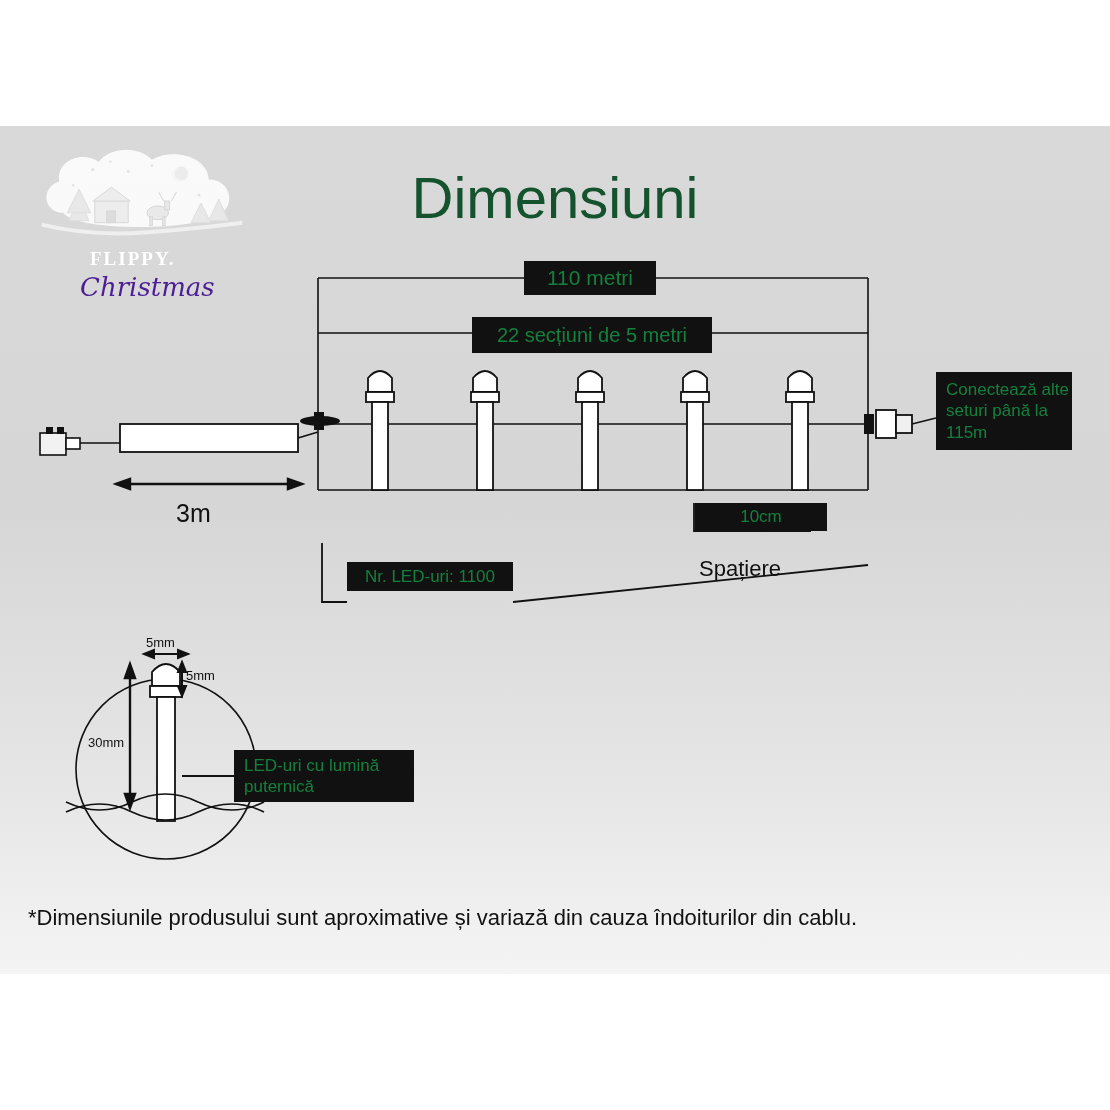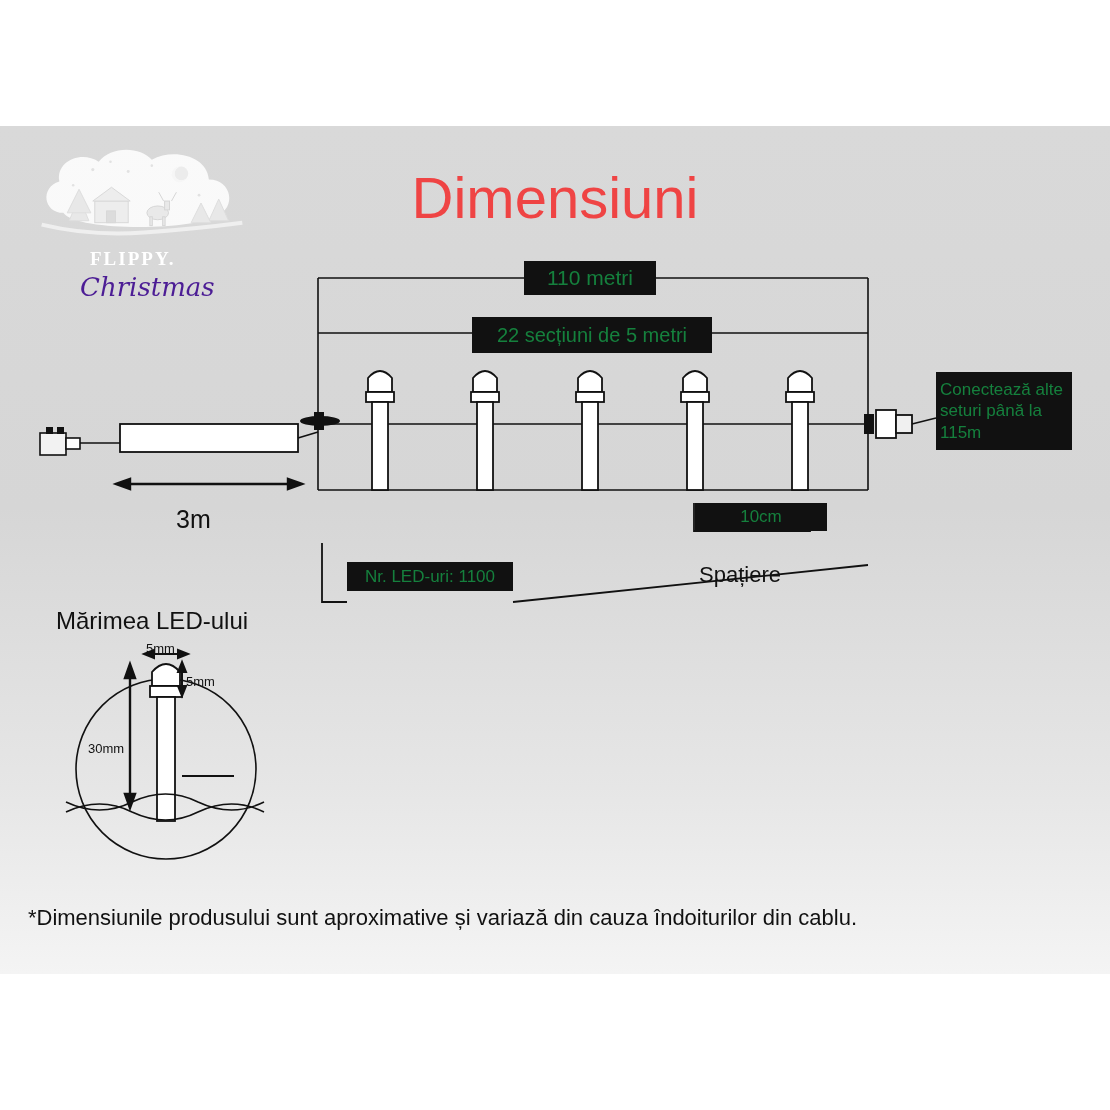--- a/index.html
+++ b/index.html
@@ -59,55 +59,54 @@
     font-style: italic;
   }
   
   #title {
     position: absolute;
     left: 0;
     top: 164px;
     width: 1110px;
     text-align: center;
     font-size: 58px;
-    color: #ef4444;
+    color: #14532d;
     font-family: "Liberation Sans", sans-serif;
     letter-spacing: 0px;
   }
   
   .blk {
     position: absolute;
     background: #111111;
     color: #15803d;
     font-family: "Liberation Sans", sans-serif;
     display: flex;
     align-items: center;
     justify-content: center;
     text-align: center;
     line-height: 1.25;
     box-sizing: border-box;
   }
   #lbl-110 { left: 524px; top: 261px; width: 132px; height: 34px; font-size: 21px; }
   #lbl-sections { left: 472px; top: 317px; width: 240px; height: 36px; font-size: 20px; }
   #lbl-connect {
     left: 936px; top: 372px; width: 136px; height: 78px; font-size: 17px;
-    justify-content: flex-start; text-align: left; padding-left: 4px;
+    justify-content: flex-start; text-align: left; padding-left: 10px;
   }
   #lbl-spacing { left: 695px; top: 503px; width: 132px; height: 28px; font-size: 17px; }
   #lbl-leds { left: 347px; top: 562px; width: 166px; height: 29px; font-size: 17px; }
   #lbl-bright {
     left: 234px; top: 750px; width: 180px; height: 52px; font-size: 17px;
     justify-content: flex-start; text-align: left; padding-left: 10px;
   }
   
   .cap {
     position: absolute;
     color: #111111;
     font-family: "Liberation Sans", sans-serif;
-    margin-top: 6px;
   }
   #cap-3m { left: 176px; top: 499px; font-size: 25px; }
   #cap-spatiere { left: 699px; top: 556px; font-size: 22px; }
   #cap-marimea { left: 56px; top: 601px; font-size: 24px; }
   #cap-5mm-a { left: 146px; top: 635px; font-size: 13px; }
   #cap-5mm-b { left: 186px; top: 668px; font-size: 13px; }
   #cap-30mm { left: 88px; top: 735px; font-size: 13px; }
   #footnote {
     position: absolute;
     left: 0; top: 905px;
@@ -282,23 +281,23 @@
 
       <path d="M182 776 L234 776" stroke="#111" stroke-width="1.8" fill="none"></path>
     </g>
   </svg>
 
   <div class="blk" id="lbl-110">110 metri</div>
   <div class="blk" id="lbl-sections">22 secțiuni de 5 metri</div>
   <div class="blk" id="lbl-connect">Conectează alte seturi până la 115m</div>
   <div class="blk" id="lbl-spacing">10cm</div>
   <div class="blk" id="lbl-leds">Nr. LED-uri: 1100</div>
+  <div class="blk" id="lbl-bright">LED-uri cu lumină puternică</div>
 
   <div class="cap" id="cap-3m">3m</div>
   <div class="cap" id="cap-spatiere">Spațiere</div>
-  <div class="cap" id="cap-marimea">Mărimea LED-ului</div>
   <div class="cap" id="cap-5mm-a">5mm</div>
   <div class="cap" id="cap-5mm-b">5mm</div>
   <div class="cap" id="cap-30mm">30mm</div>
 
   <div id="footnote">*Dimensiunile produsului sunt aproximative și variază din cauza îndoiturilor din cablu.</div>
 
 </div>
 
 </body></html>

